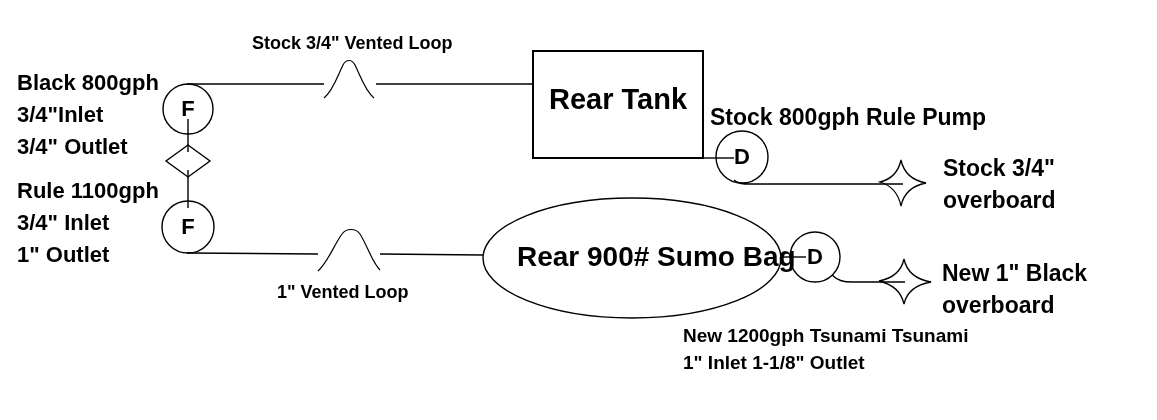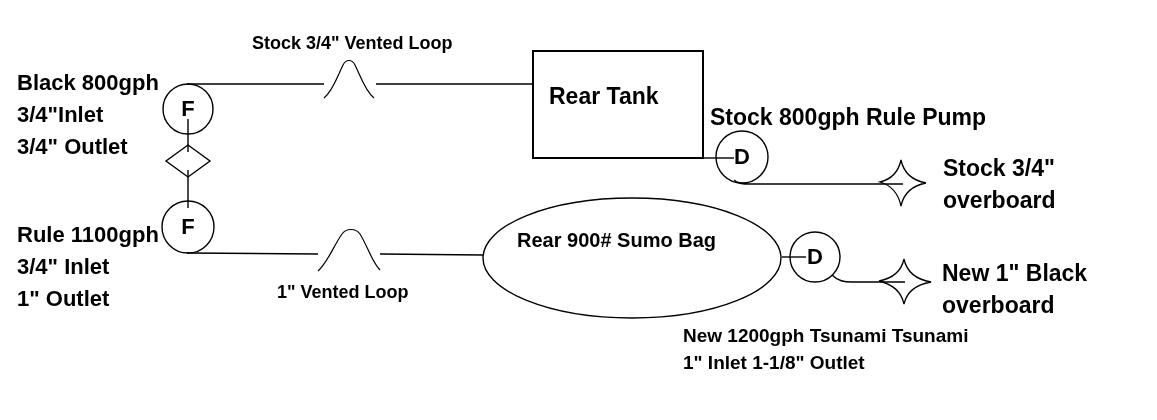--- a/index.html
+++ b/index.html
@@ -61,38 +61,38 @@
   <div class="pump-letter" style="left:163px;top:202px;">F</div>
   <div class="pump-letter" style="left:717px;top:132px;">D</div>
   <div class="pump-letter" style="left:790px;top:232px;">D</div>
 
   <div class="lbl multiline" style="left:17px;top:67px;font-size:22px;line-height:32px;">
     <div>Black 800gph</div>
     <div>3/4"Inlet</div>
     <div>3/4" Outlet</div>
   </div>
 
-  <div class="lbl multiline" style="left:17px;top:175px;font-size:22px;line-height:32px;margin-top:44px;">
+  <div class="lbl multiline" style="left:17px;top:175px;font-size:22px;line-height:32px;">
     <div>Rule 1100gph</div>
     <div>3/4" Inlet</div>
     <div>1" Outlet</div>
   </div>
 
   <div class="lbl" style="left:252px;top:33px;font-size:18px;">Stock 3/4" Vented Loop</div>
 
-  <div class="lbl" style="left:549px;top:83px;font-size:23px;">Rear Tank</div>
+  <div class="lbl" style="left:549px;top:83px;font-size:29px;">Rear Tank</div>
 
   <div class="lbl" style="left:710px;top:104px;font-size:23px;">Stock 800gph Rule Pump</div>
 
   <div class="lbl multiline" style="left:943px;top:152px;font-size:23px;line-height:32px;">
     <div>Stock 3/4"</div>
     <div>overboard</div>
   </div>
 
-  <div class="lbl" style="left:517px;top:229px;font-size:20px;">Rear 900# Sumo Bag</div>
+  <div class="lbl" style="left:517px;top:241px;font-size:28px;">Rear 900# Sumo Bag</div>
 
   <div class="lbl" style="left:277px;top:282px;font-size:18px;">1" Vented Loop</div>
 
   <div class="lbl multiline" style="left:942px;top:257px;font-size:23px;line-height:32px;">
     <div>New 1" Black</div>
     <div>overboard</div>
   </div>
 
   <div class="lbl multiline" style="left:683px;top:322px;font-size:19px;line-height:27px;">
     <div>New 1200gph Tsunami Tsunami</div>

